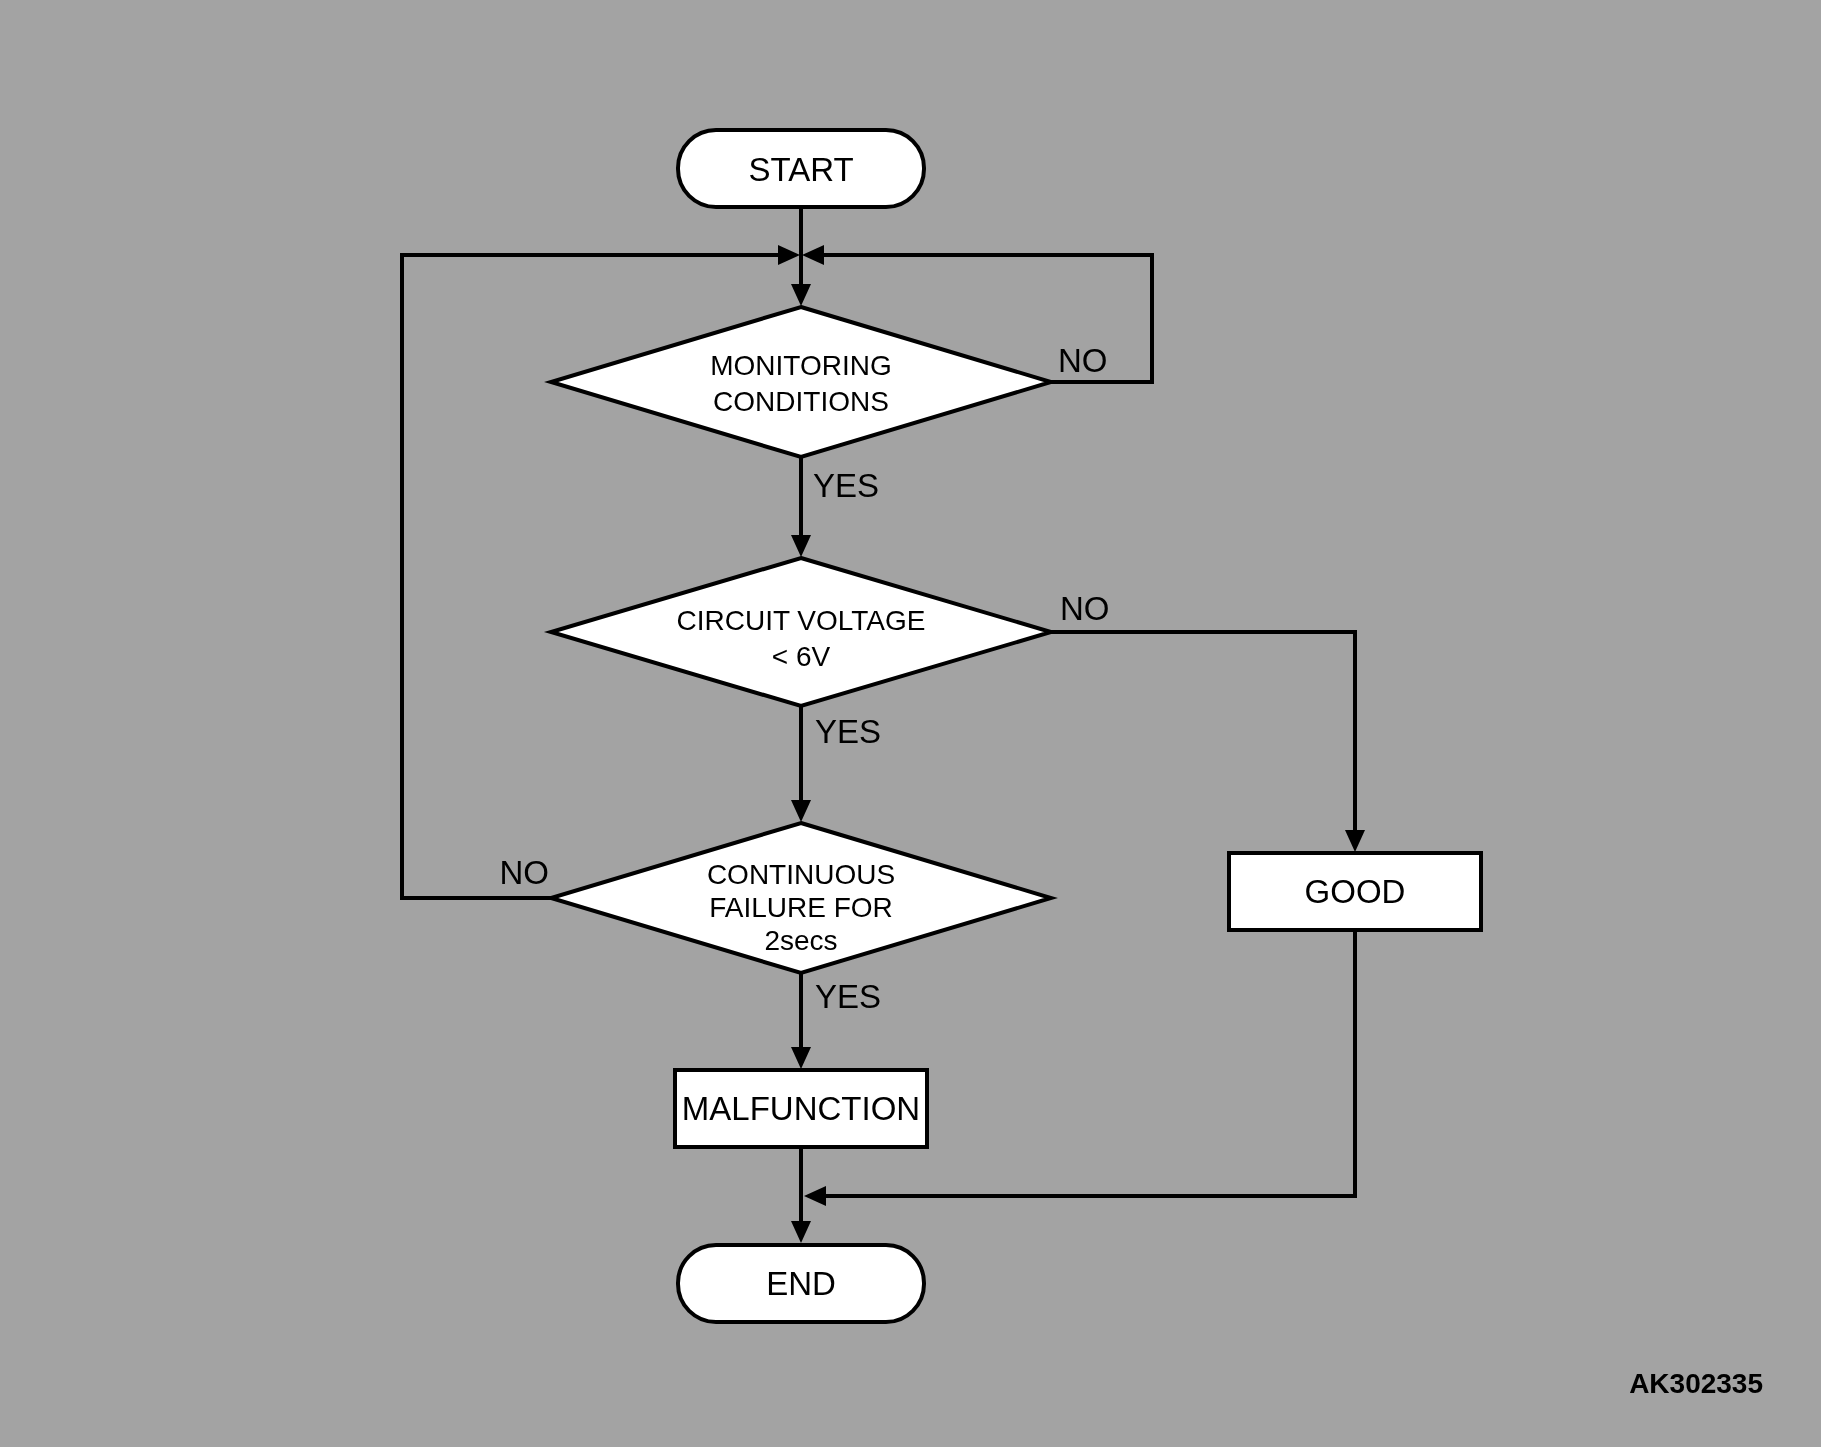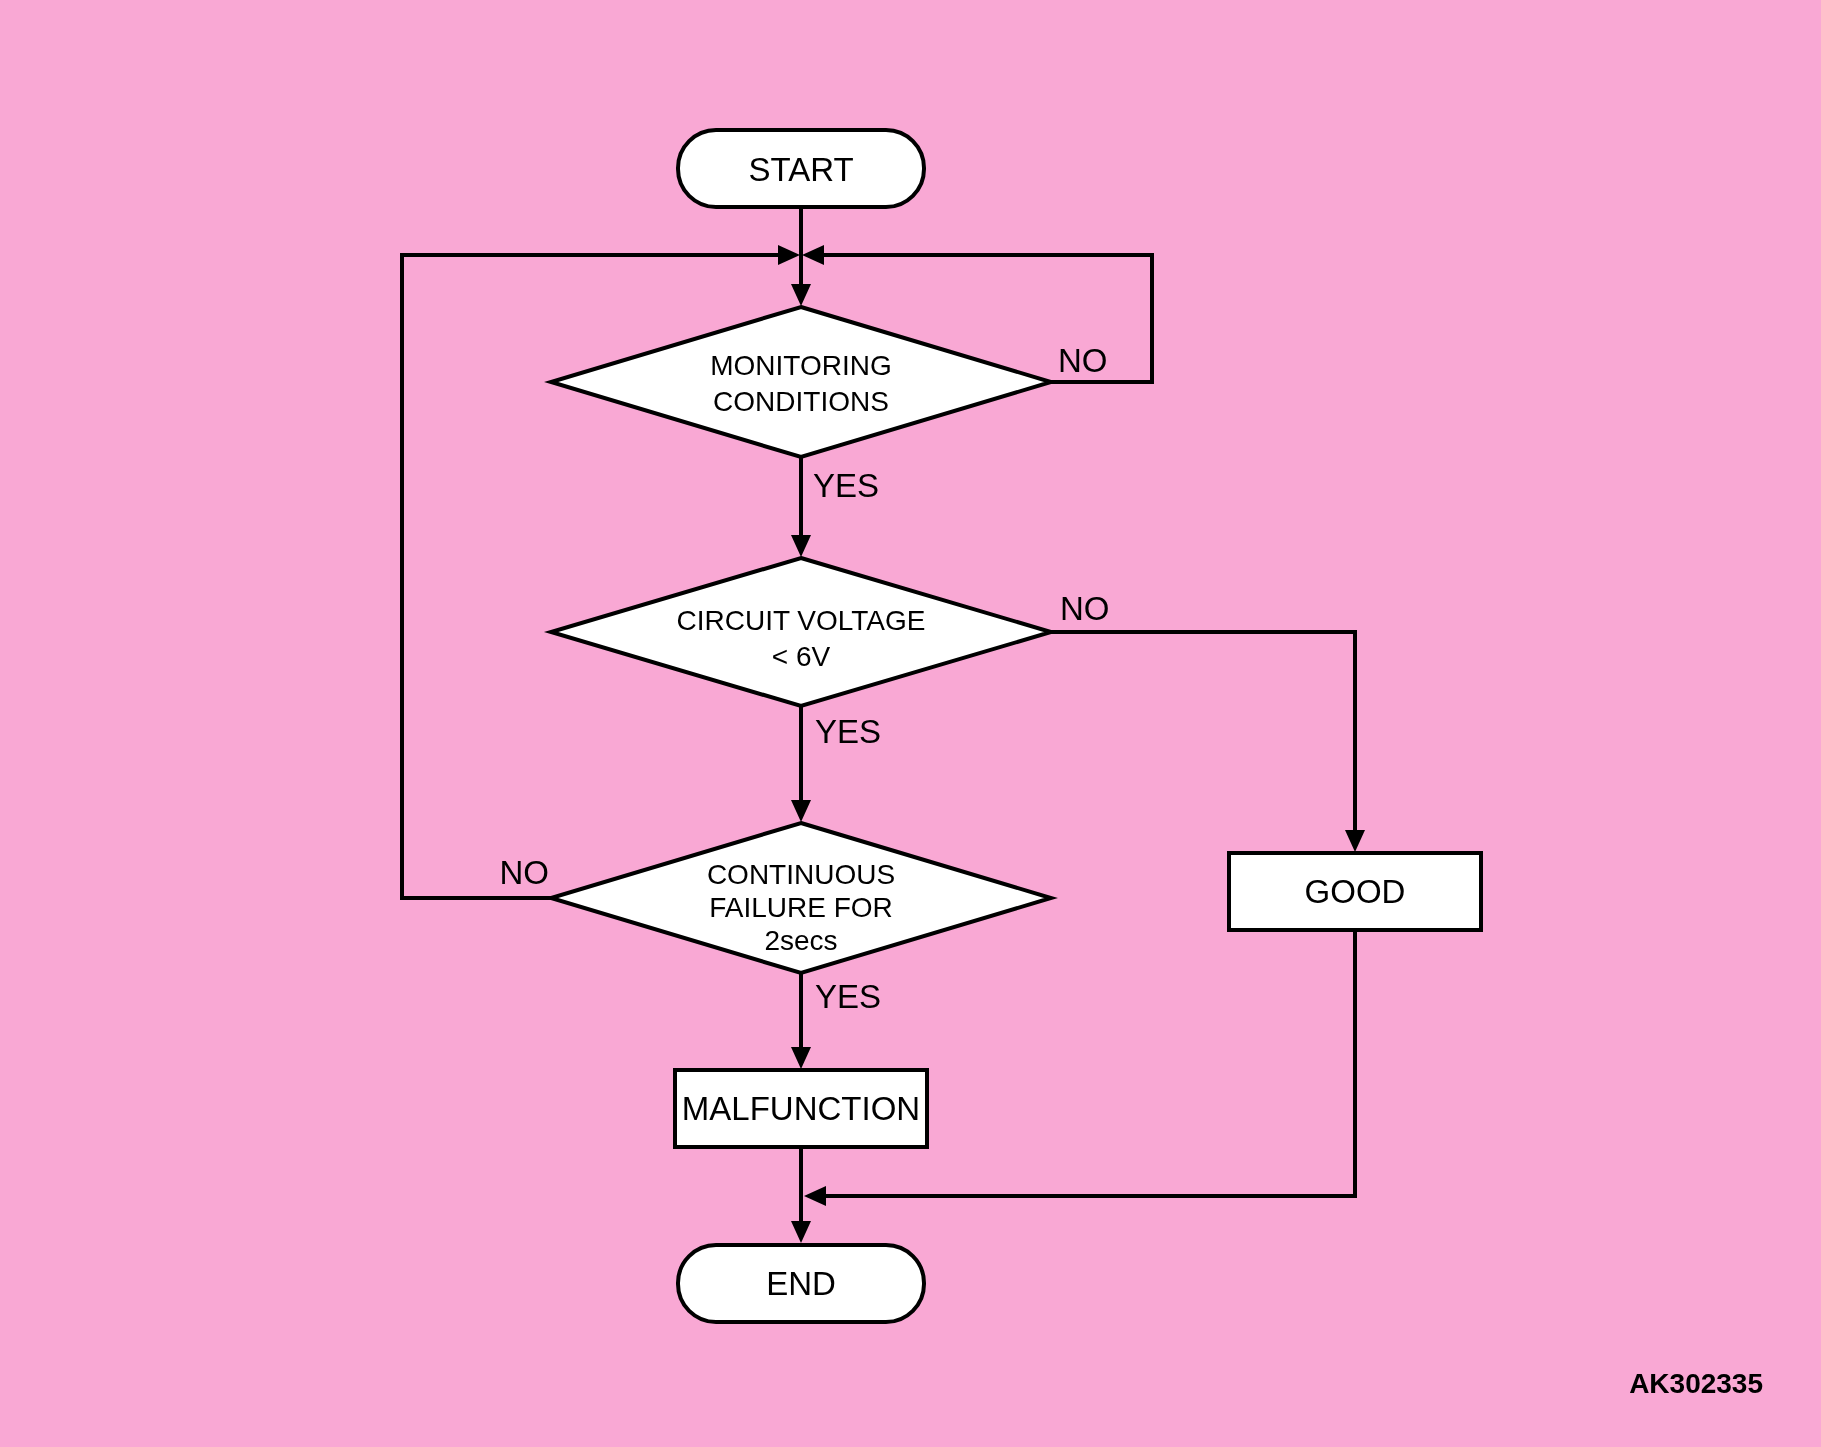--- a/index.html
+++ b/index.html
@@ -1,20 +1,20 @@
 <!DOCTYPE html>
 <html><head>
 <meta charset="utf-8">
 <style>
   html, body { margin: 0; padding: 0; background: #ffffff; }
   #canvas {
     position: relative;
     width: 1821px;
     height: 1447px;
-    background: #f9a8d4;
+    background: #a3a3a3;
     overflow: hidden;
   }
   svg { position: absolute; left: 0; top: 0; }
   .conn   { stroke: #000000; stroke-width: 4; fill: none; }
   .shape  { fill: #ffffff; stroke: #000000; stroke-width: 4; }
   .arrow  { fill: #000000; stroke: none; }
   text {
     font-family: "Liberation Sans", "DejaVu Sans", sans-serif;
     fill: #000000;
   }

